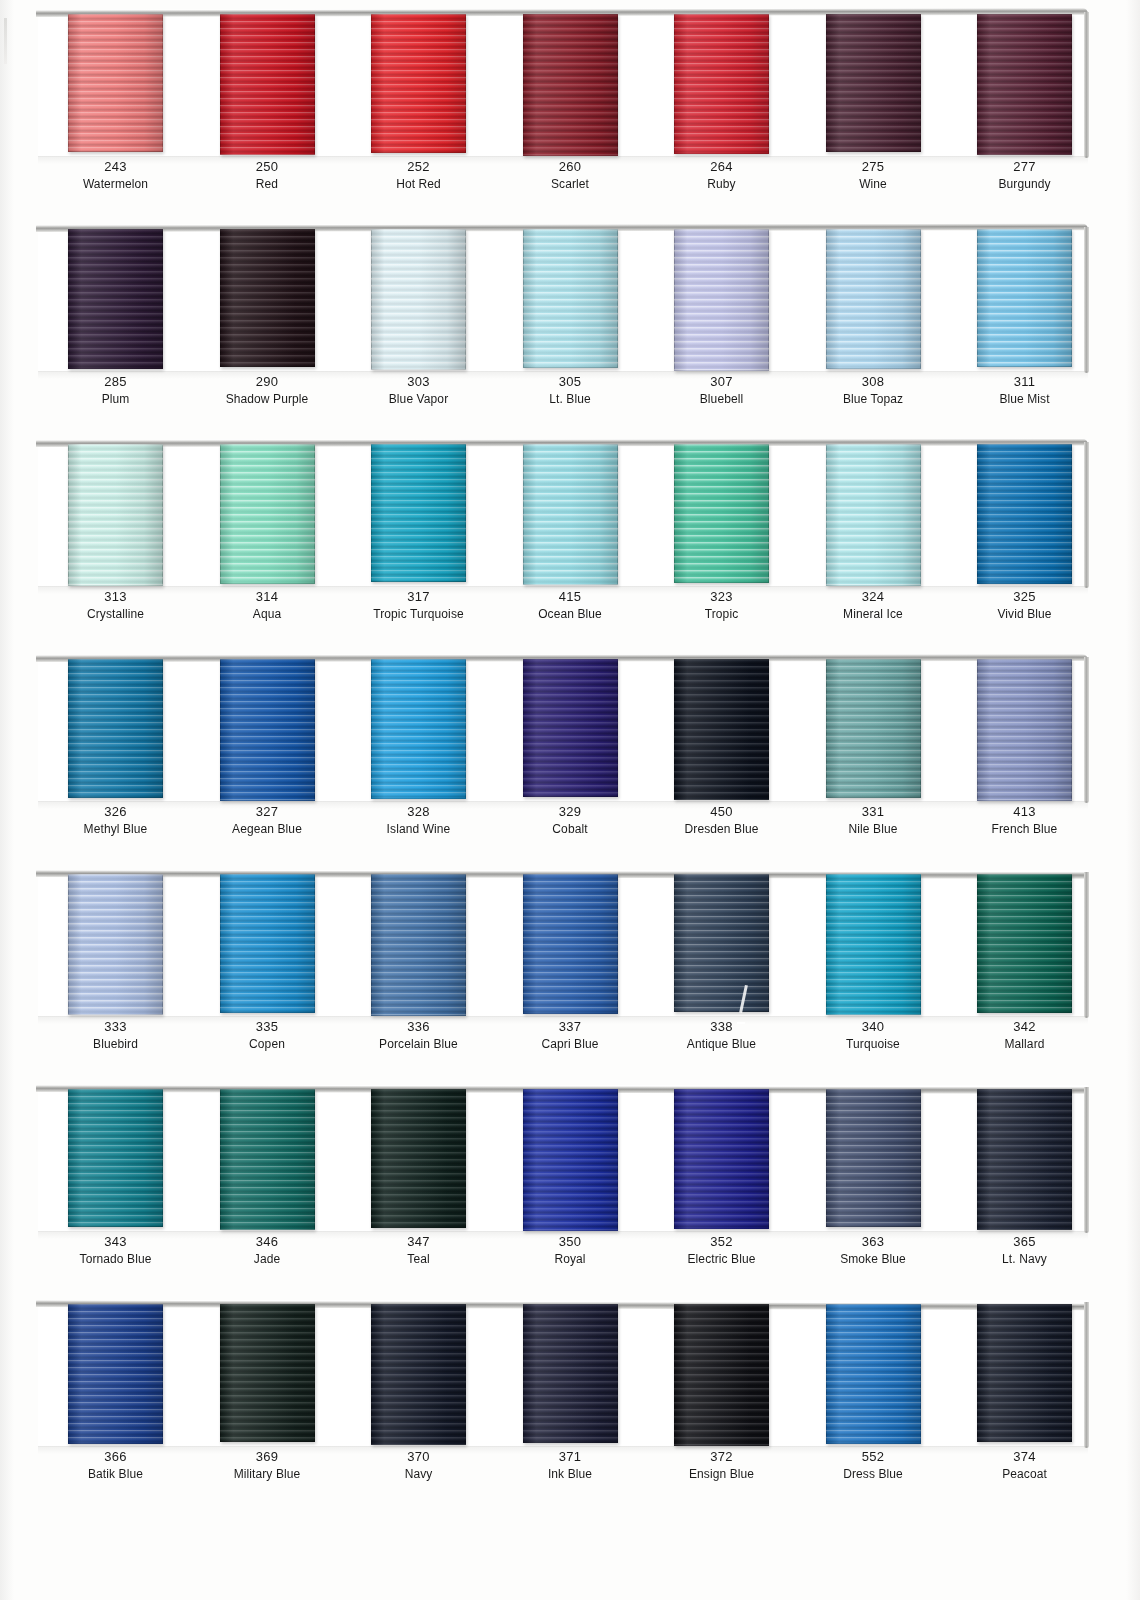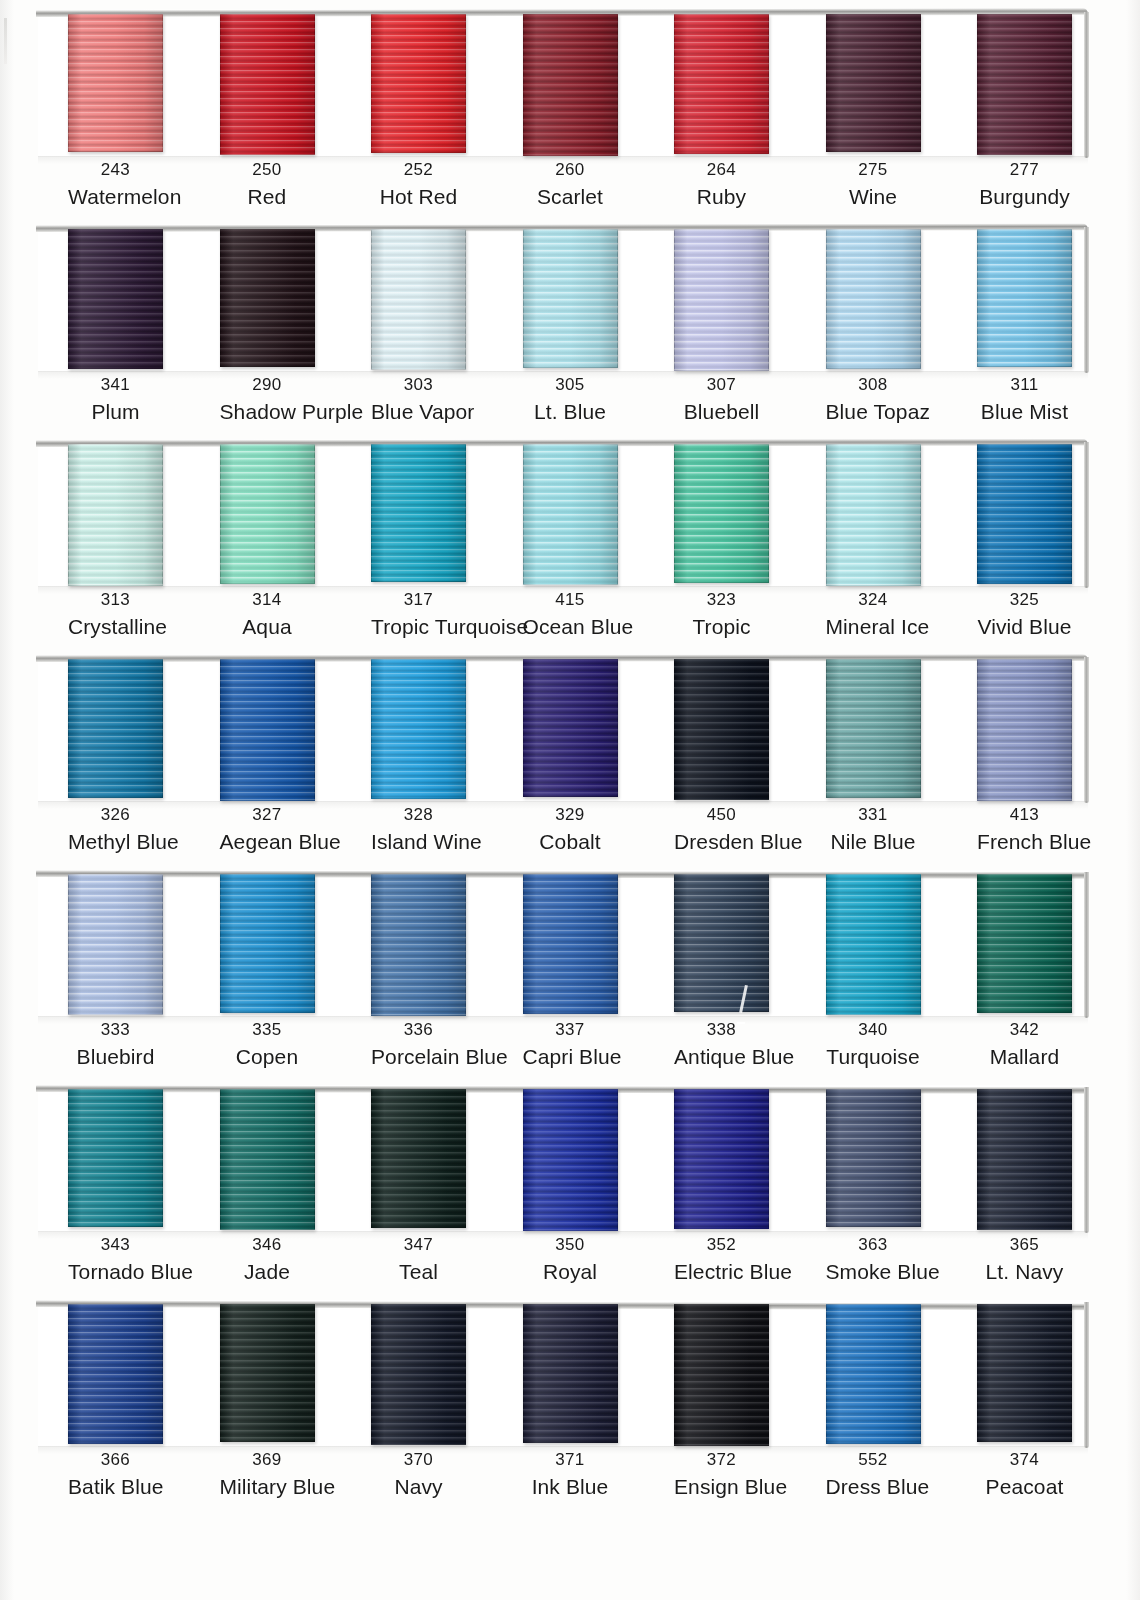--- a/index.html
+++ b/index.html
@@ -199,27 +199,27 @@
     box-sizing: border-box;
   }
   .label-slot {
     width: 95px;
     text-align: center;
     color: #1b1b1b;
     line-height: 1.42;
   }
   .label-code {
     display: block;
-    font-size: 17px;
+    font-size: 13px;
     letter-spacing: .3px;
     white-space: nowrap;
   }
   .label-name {
     display: block;
-    font-size: 21px;
+    font-size: 12px;
     letter-spacing: .1px;
     white-space: nowrap;
   }
 
   
   .scratch {
     position: absolute;
     background: rgba(255,255,255,.85);
     pointer-events: none;
     z-index: 5;
@@ -314,21 +314,21 @@
           </div>
           <div class="swatch-slot">
             <div class="ribbon ribbon-light" title="308 Blue Topaz" style="background-color: rgb(170, 213, 238); height: 140px;"></div>
           </div>
           <div class="swatch-slot">
             <div class="ribbon ribbon-light" title="311 Blue Mist" style="background-color: rgb(113, 194, 232); height: 138px;"></div>
           </div>
         </div>
         <div class="labels">
           <div class="label-slot">
-            <span class="label-code">341</span>
+            <span class="label-code">285</span>
             <span class="label-name">Plum</span>
           </div>
           <div class="label-slot">
             <span class="label-code">290</span>
             <span class="label-name">Shadow Purple</span>
           </div>
           <div class="label-slot">
             <span class="label-code">303</span>
             <span class="label-name">Blue Vapor</span>
           </div>

